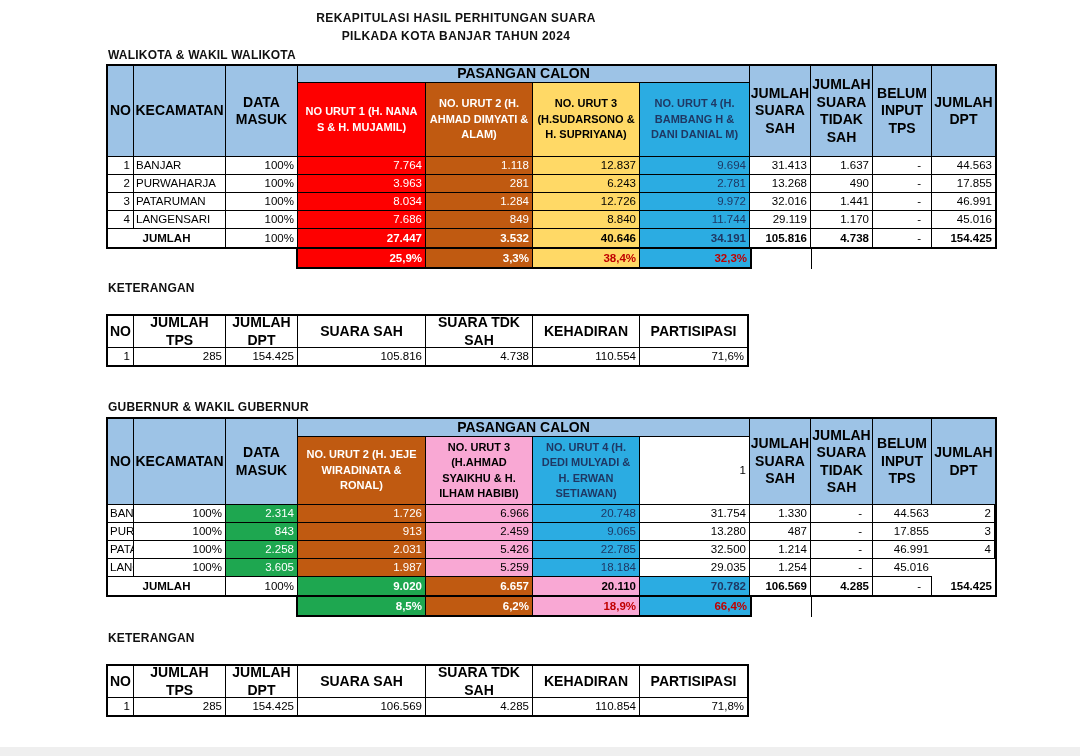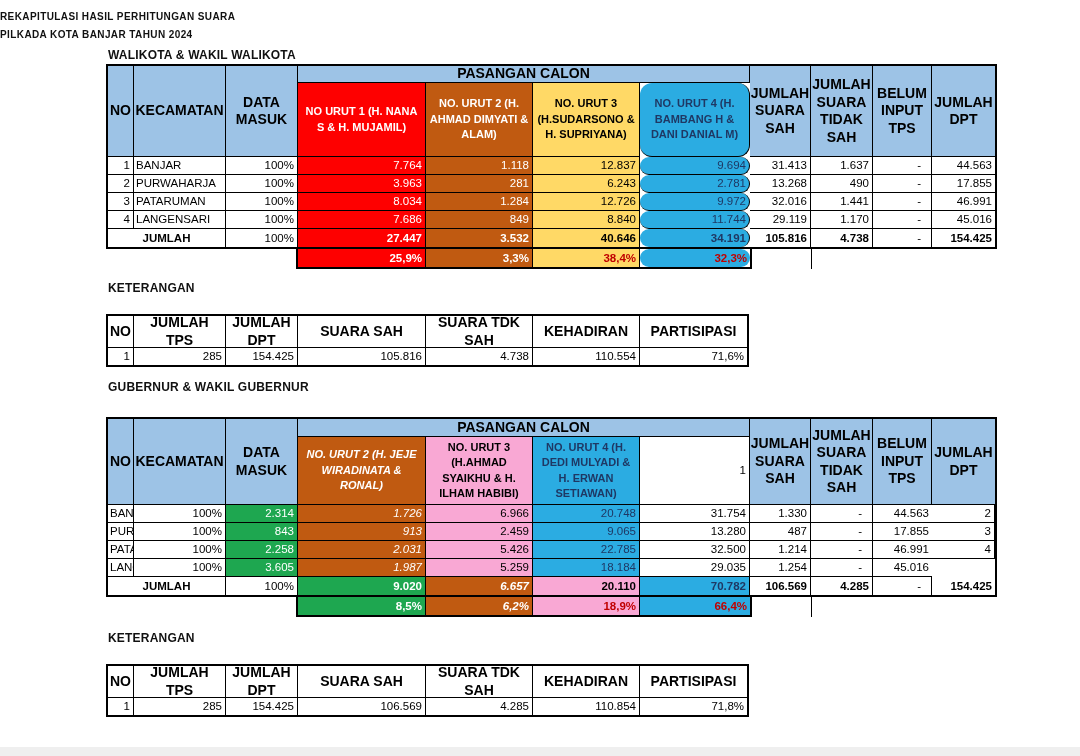--- a/index.html
+++ b/index.html
@@ -1,19 +1,19 @@
 <!DOCTYPE html>
 <html style="--header_blue: #9DC3E6; --red: #FE0000; --brown: #C05A11; --yellow: #FFD966; --cyan: #2BACE2; --green: #1EA750; --navy: #1F3864; --percent_red: #C00000;"><head>
 <meta charset="utf-8">
 <style>
   * { box-sizing: border-box; margin: 0; padding: 0; }
   html,body { width:1080px; height:756px; background:#fff; font-family:"Liberation Sans", sans-serif; position:relative; overflow:hidden; }
 
   .abs { position:absolute; }
-  .page-title { left:0; width:912px; text-align:left; font-weight:bold; font-size:10px; color:#111; letter-spacing:.4px; }
+  .page-title { left:0; width:912px; text-align:center; font-weight:bold; font-size:12px; color:#111; letter-spacing:.4px; }
   .section-label { font-weight:bold; font-size:12px; color:#111; letter-spacing:.2px; }
 
   
   .g { display:grid; position:absolute; border:2px solid #000; background:#fff; }
   .c { border-right:1px solid #000; border-bottom:1px solid #000; display:flex; align-items:center;
        justify-content:flex-end; padding:0 3px; font-size:11.5px; color:#000; overflow:hidden; line-height:1.1; }
   .lc { border-right:none; }
   .lr { border-bottom:none; }
   .hd { background:var(--header_blue); font-weight:bold; justify-content:center; text-align:center; font-size:14px; line-height:1.25; padding:1px 2px; }
   .cand { font-weight:bold; justify-content:center; text-align:center; font-size:11px; line-height:1.4; padding:2px 3px; }
@@ -22,23 +22,23 @@
   .b { font-weight:bold; }
   .dash { padding-right:10px; }
   .span2r { grid-row: span 2; }
   .span4c { grid-column: span 4; }
   .span2c { grid-column: span 2; }
 
   
   .wali .cc1 { background:var(--red);   color:#fff; }
   .wali .cc2 { background:var(--brown); color:#fff; }
   .wali .cc3 { background:var(--yellow);color:#000; }
-  .wali .cc4 { background:var(--cyan);  color:var(--navy);border-radius:12px; }
+  .wali .cc4 { background:var(--cyan);  color:var(--navy); }
   .gub  .cc1 { background:var(--green); color:#fff; }
-  .gub  .cc2 { background:var(--brown); color:#fff;font-style:italic; }
+  .gub  .cc2 { background:var(--brown); color:#fff; }
   .gub  .cc3 { background:#f9a8d4;         color:#000; }
   .gub  .cc4 { background:var(--cyan);  color:var(--navy); }
 
   .main { grid-template-columns:26px 92px 72px 128px 107px 107px 110px 61px 62px 59px 63px; }
   .t1 { grid-template-rows:17px 74px repeat(5,18px); }
   .t2 { grid-template-rows:18px 68px repeat(5,18px); }
 
   .pct { grid-template-columns:128px 107px 107px 110px; grid-template-rows:18px; border-top:none; }
   .pct .c { font-weight:bold; border-bottom:none; }
   .pct .pr { color:var(--percent_red); }
@@ -152,21 +152,21 @@
   <div class="c hd lc" style="background:#fff">PARTISIPASI</div>
   <div class="c lr">1</div>
   <div class="c lr">285</div>
   <div class="c lr">154.425</div>
   <div class="c lr">105.816</div>
   <div class="c lr">4.738</div>
   <div class="c lr">110.554</div>
   <div class="c lc lr">71,6%</div>
 </div>
 
-<div class="abs section-label" style="left:108px;top:380px">GUBERNUR &amp; WAKIL GUBERNUR</div>
+<div class="abs section-label" style="left:108px;top:400px">GUBERNUR &amp; WAKIL GUBERNUR</div>
 
 <div class="g main t2 gub" style="left:106px;top:417px">
   <div class="c hd span2r">NO</div>
   <div class="c hd span2r">KECAMATAN</div>
   <div class="c hd span2r">DATA MASUK</div>
   <div class="c hd span4c">PASANGAN CALON</div>
   <div class="c hd span2r">JUMLAH SUARA SAH</div>
   <div class="c hd span2r">JUMLAH SUARA TIDAK SAH</div>
   <div class="c hd span2r">BELUM INPUT TPS</div>
   <div class="c hd span2r lc">JUMLAH DPT</div>

